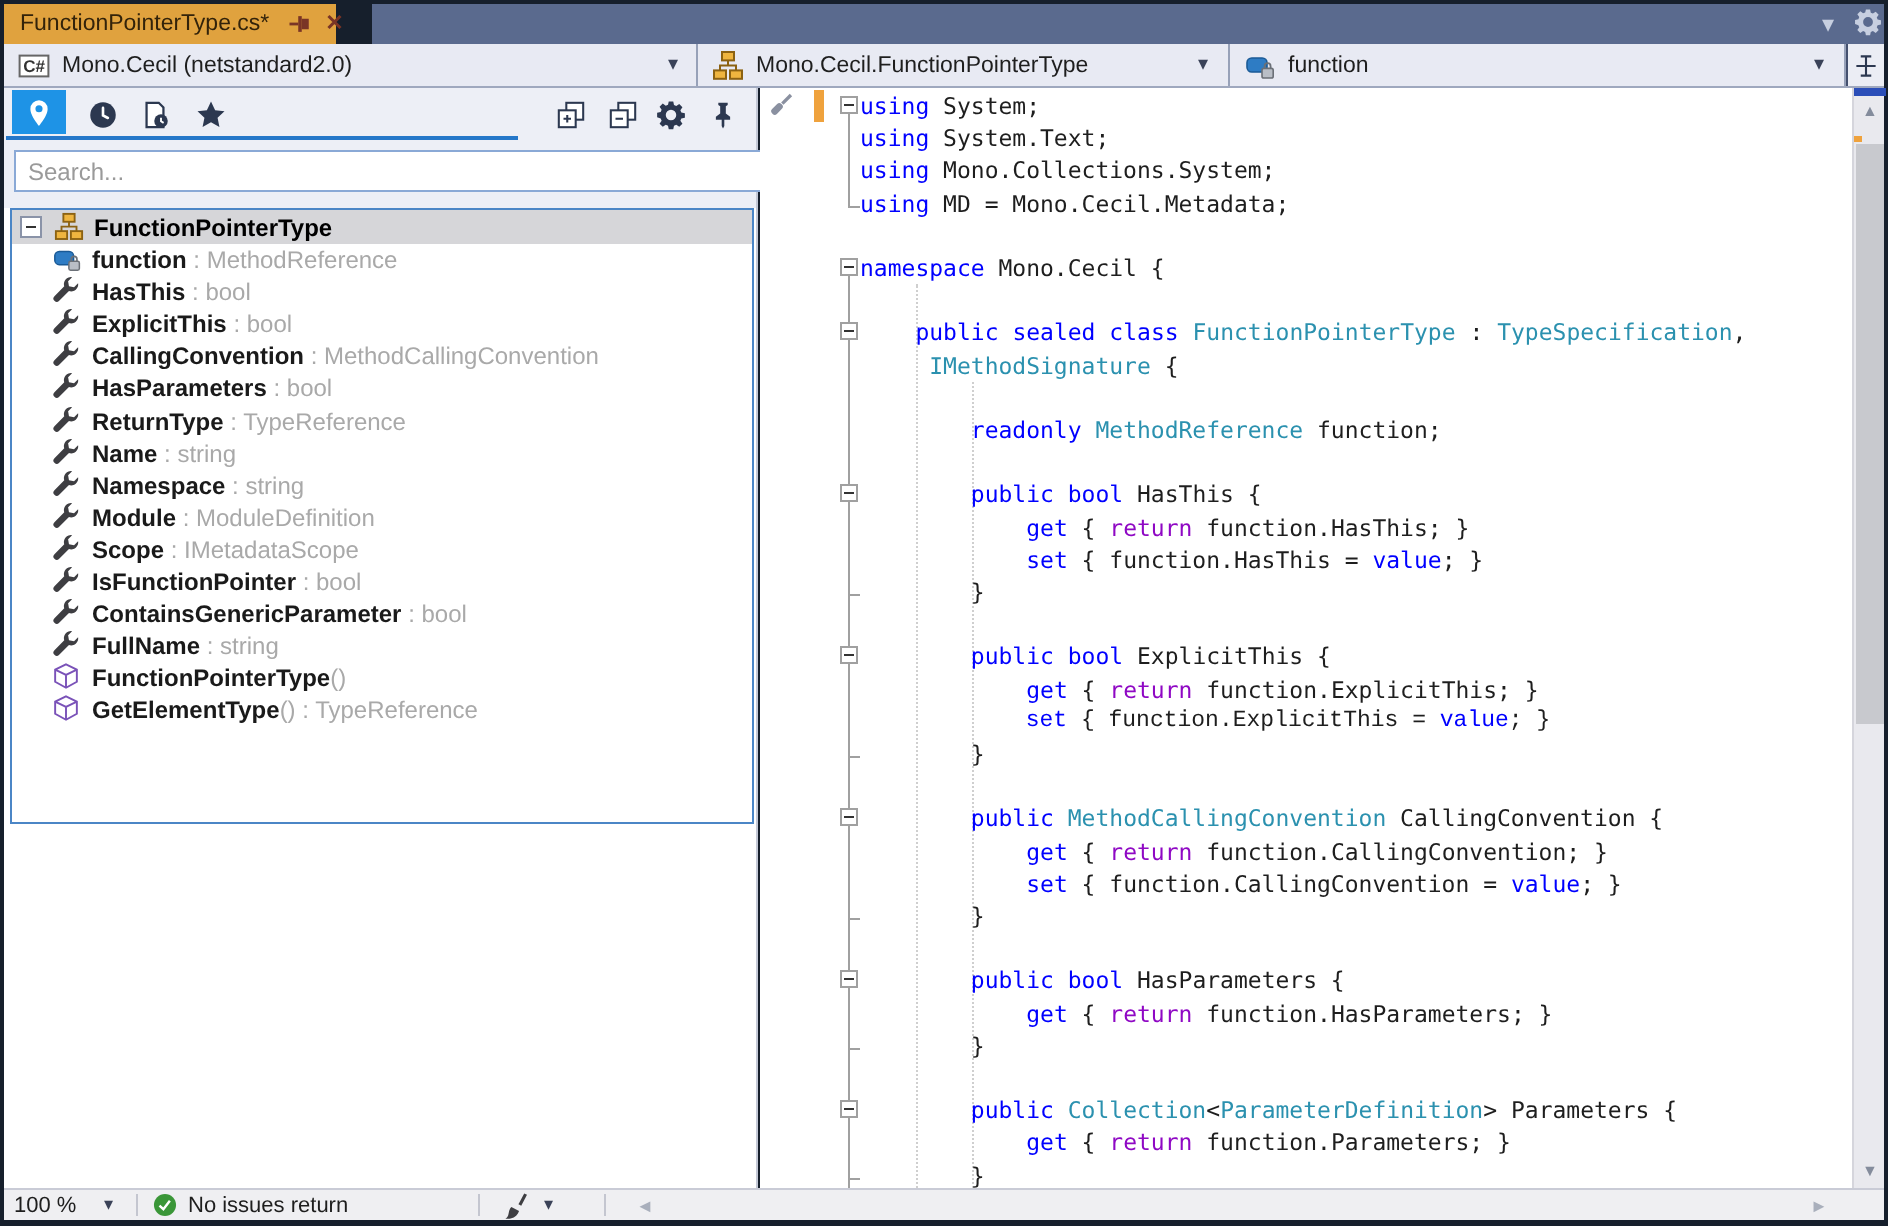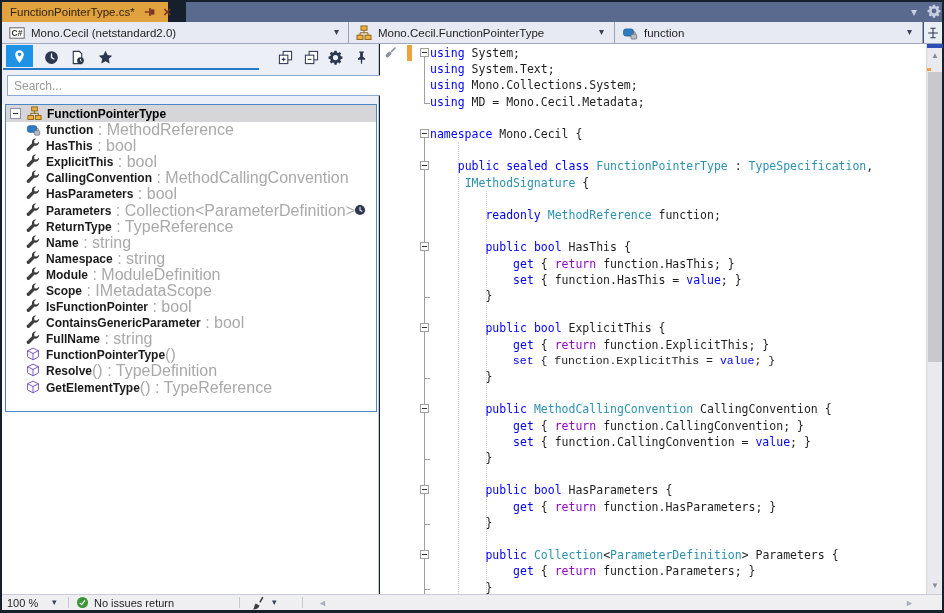--- a/index.html
+++ b/index.html
@@ -36,21 +36,21 @@
 
   .tree{position:absolute;left:3px;top:60px;width:372px;height:308px;border:1px solid #4B86C6;background:#fff;overflow:hidden;}
   .tree-header{height:17px;background:#D6D6D9;display:flex;align-items:center;position:relative;}
   .expander{width:11px;height:11px;border:1px solid #8A93A8;background:#fff;margin-left:4px;position:relative;flex:none;}
   .expander::after{content:"";position:absolute;left:2px;top:4px;width:5px;height:1px;background:#333;}
   .tree-hicon{margin-left:6px;display:inline-flex;flex:none;}
   .tree-htext{font-size:12px;font-weight:bold;color:#000;margin-left:5px;white-space:nowrap;}
   .tree-row{height:16.1px;display:flex;align-items:center;padding-left:20px;position:relative;cursor:default;}
   .tree-row .ic{width:16px;height:16px;display:inline-flex;flex:none;margin-right:4px;}
   .tname{font-size:12px;font-weight:bold;color:#1A1A1A;white-space:pre;}
-  .ttype{font-size:16px;color:#A9A9A9;white-space:pre;}
+  .ttype{font-size:12px;color:#A9A9A9;white-space:pre;}
   .tbadge{position:absolute;right:10px;top:2px;display:inline-flex;}
 
   
   .editor{position:absolute;left:380px;top:44px;width:546px;height:550px;background:#fff;overflow:hidden;padding-left:40px;}
   .code-line{position:absolute;left:50px;height:16.2px;line-height:16.2px;font-family:"DejaVu Sans Mono",monospace;
              font-size:11.5px;white-space:pre;color:#1E1E1E;}
   .tk-k{color:#0000FF;} .tk-c{color:#8F08C4;} .tk-t{color:#2B91AF;} .tk-p{color:#1E1E1E;}
   .fold-box{position:absolute;width:9px;height:9px;border:1px solid #A0A0A0;background:#fff;}
   .fold-box::after{content:"";position:absolute;left:1px;top:3px;width:5px;height:1px;background:#333;}
   .fold-line{position:absolute;width:1px;background:#A0A0A0;}
@@ -254,35 +254,20 @@
             </span>
             <span class="tname">HasParameters</span>
             <span class="ttype"> : bool</span>
           </div>
           <div class="tree-row">
             <span class="ic">
               <svg width="14" height="14" viewBox="0 0 16 16">
                 <path fill="#3E3E42" d="M14.9 4.1a4 4 0 0 1-5.2 4.5l-5.6 5.6a1.9 1.9 0 0 1-2.7-2.7L7 5.9a4 4 0 0 1 4.5-5.2L9.2 3l.5 2.9 2.9.5z"></path>
               </svg>
             </span>
-            <span class="tname">Parameters</span>
-            <span class="ttype"> : Collection&lt;ParameterDefinition&gt;</span>
-            <span class="tbadge">
-              <svg width="12" height="12" viewBox="0 0 16 16">
-                <circle cx="8" cy="8" r="6.8" fill="#2C3850"></circle>
-                <path d="M8 4.2v4l2.6 1.4" stroke="#fff" stroke-width="1.4" fill="none" stroke-linecap="round"></path>
-              </svg>
-            </span>
-          </div>
-          <div class="tree-row">
-            <span class="ic">
-              <svg width="14" height="14" viewBox="0 0 16 16">
-                <path fill="#3E3E42" d="M14.9 4.1a4 4 0 0 1-5.2 4.5l-5.6 5.6a1.9 1.9 0 0 1-2.7-2.7L7 5.9a4 4 0 0 1 4.5-5.2L9.2 3l.5 2.9 2.9.5z"></path>
-              </svg>
-            </span>
             <span class="tname">ReturnType</span>
             <span class="ttype"> : TypeReference</span>
           </div>
           <div class="tree-row">
             <span class="ic">
               <svg width="14" height="14" viewBox="0 0 16 16">
                 <path fill="#3E3E42" d="M14.9 4.1a4 4 0 0 1-5.2 4.5l-5.6 5.6a1.9 1.9 0 0 1-2.7-2.7L7 5.9a4 4 0 0 1 4.5-5.2L9.2 3l.5 2.9 2.9.5z"></path>
               </svg>
             </span>
             <span class="tname">Name</span>
@@ -343,29 +328,20 @@
             <span class="ttype"> : string</span>
           </div>
           <div class="tree-row">
             <span class="ic">
               <svg width="14" height="14" viewBox="0 0 16 16">
                 <path fill="none" stroke="#7A52B8" stroke-width="1.1" d="M8 1.3 14.2 4.3v7L8 14.7 1.8 11.3v-7zM1.8 4.3 8 7.4l6.2-3.1M8 7.4v7.3"></path>
               </svg>
             </span>
             <span class="tname">FunctionPointerType</span>
             <span class="ttype">()</span>
-          </div>
-          <div class="tree-row">
-            <span class="ic">
-              <svg width="14" height="14" viewBox="0 0 16 16">
-                <path fill="none" stroke="#7A52B8" stroke-width="1.1" d="M8 1.3 14.2 4.3v7L8 14.7 1.8 11.3v-7zM1.8 4.3 8 7.4l6.2-3.1M8 7.4v7.3"></path>
-              </svg>
-            </span>
-            <span class="tname">Resolve</span>
-            <span class="ttype">() : TypeDefinition</span>
           </div>
           <div class="tree-row">
             <span class="ic">
               <svg width="14" height="14" viewBox="0 0 16 16">
                 <path fill="none" stroke="#7A52B8" stroke-width="1.1" d="M8 1.3 14.2 4.3v7L8 14.7 1.8 11.3v-7zM1.8 4.3 8 7.4l6.2-3.1M8 7.4v7.3"></path>
               </svg>
             </span>
             <span class="tname">GetElementType</span>
             <span class="ttype">() : TypeReference</span>
           </div>

